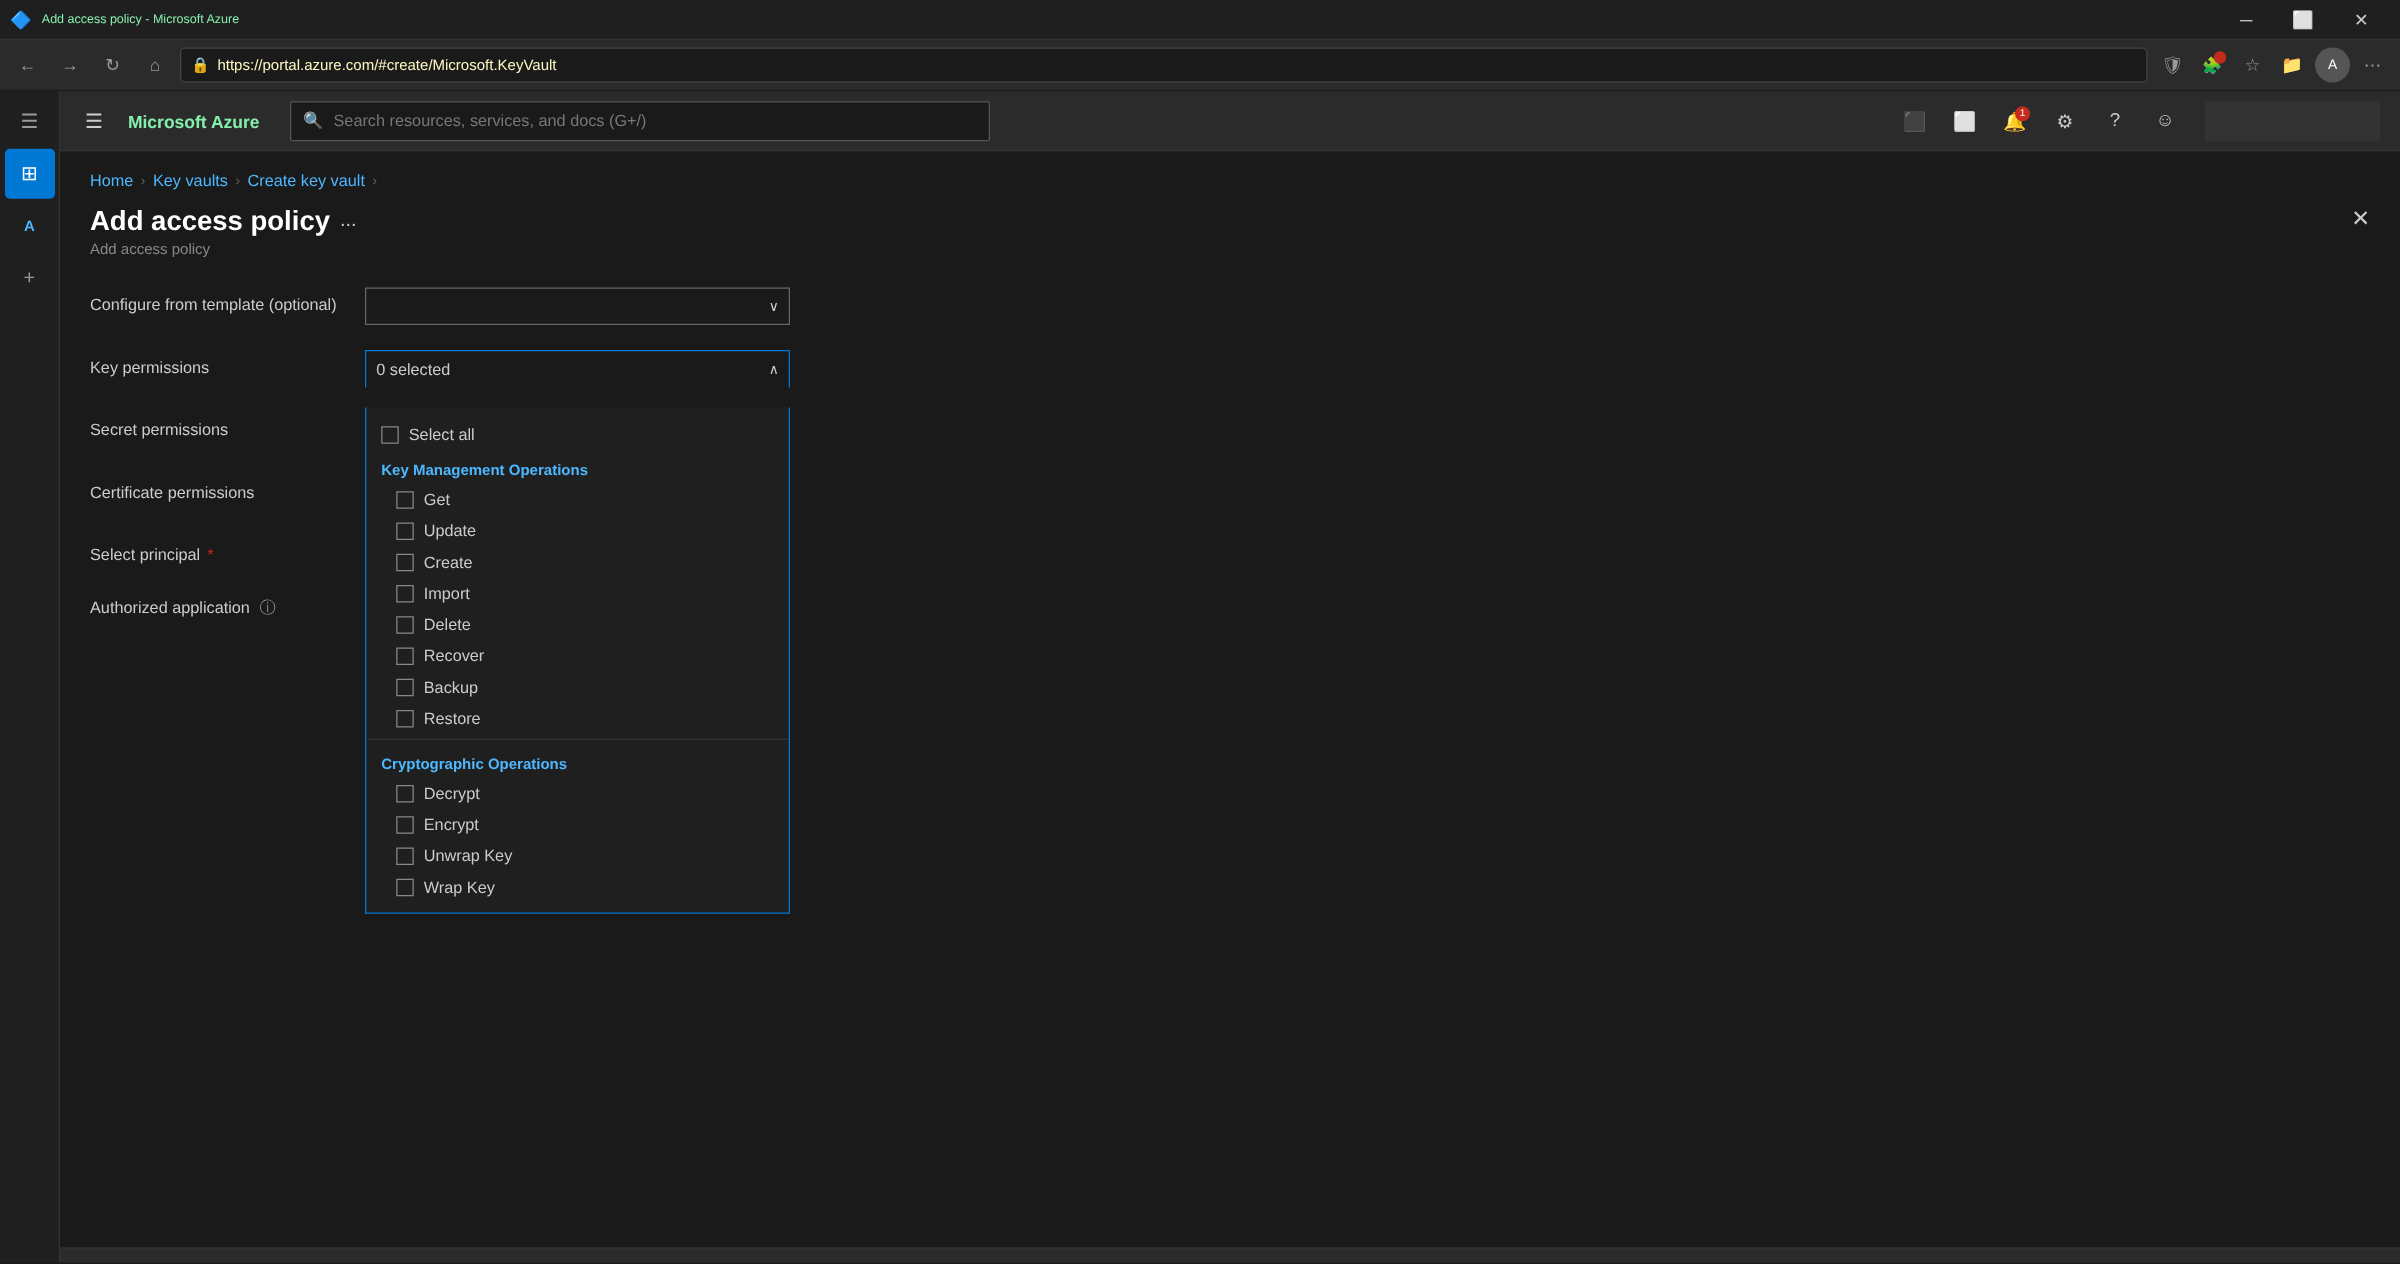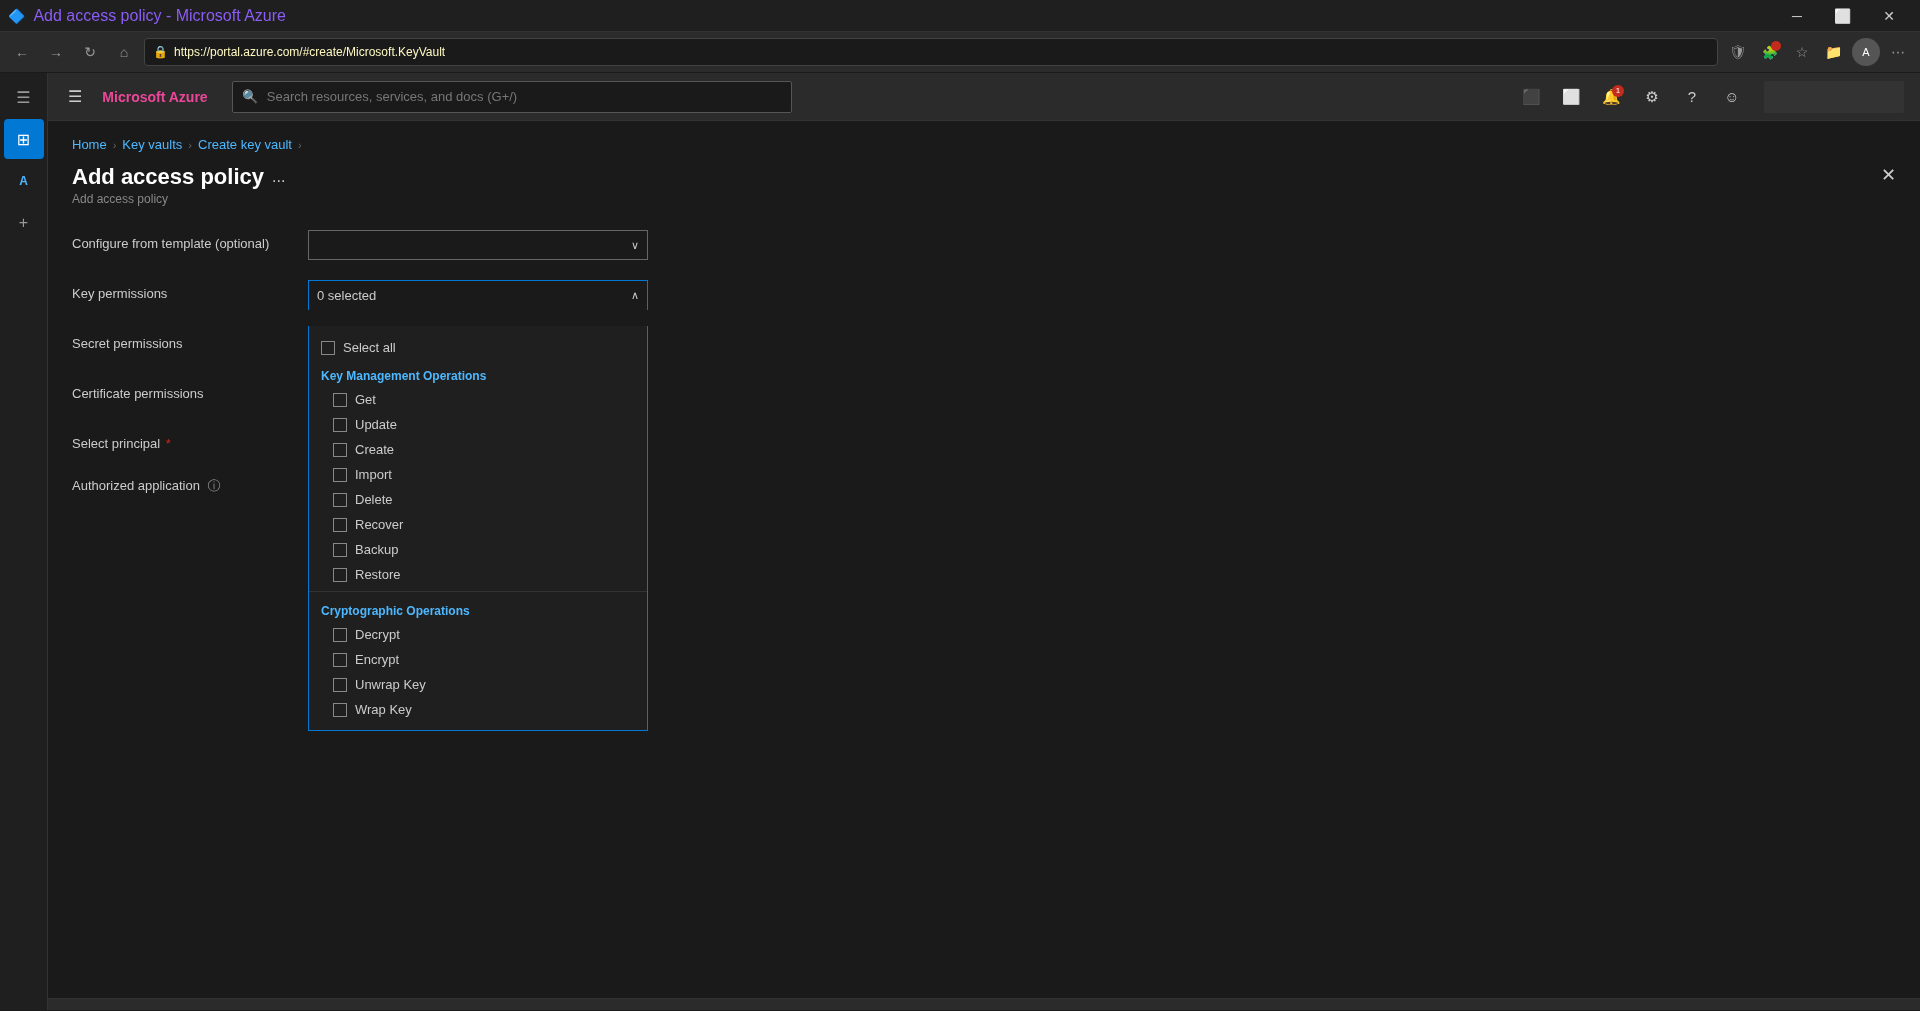--- a/index.html
+++ b/index.html
@@ -21,22 +21,22 @@
       justify-content: space-between;
       padding: 0 8px;
       border-bottom: 1px solid #333;
     }
     .title-bar-left {
       display: flex;
       align-items: center;
       gap: 8px;
     }
     .title-bar-title {
-      font-size: 16px;
-      color: #8b5cf6;
+      font-size: 10px;
+      color: #86efac;
     }
     .title-bar-controls {
       display: flex;
       gap: 0;
     }
     .title-bar-btn {
       width: 46px;
       height: 32px;
       background: transparent;
       border: none;
@@ -168,21 +168,21 @@
     }
     .hamburger-btn {
       background: transparent;
       border: none;
       color: #ccc;
       font-size: 16px;
       cursor: pointer;
       padding: 4px;
     }
     .azure-logo {
-      color: #ec4899;
+      color: #86efac;
       font-size: 14px;
       font-weight: 600;
       margin-left: 8px;
       white-space: nowrap;
     }
     .search-bar {
       flex: 1;
       max-width: 560px;
       background: #1a1a1a;
       border: 1px solid #555;
@@ -299,21 +299,21 @@
 
     
     .form-area {
       display: flex;
       flex-direction: column;
       gap: 20px;
     }
     .form-row {
       display: flex;
       align-items: flex-start;
-      gap: 16px;
+      gap: 0;
     }
     .form-label {
       width: 220px;
       font-size: 13px;
       color: #ccc;
       padding-top: 6px;
       flex-shrink: 0;
     }
     .form-label .required {
       color: #c42b1c;

